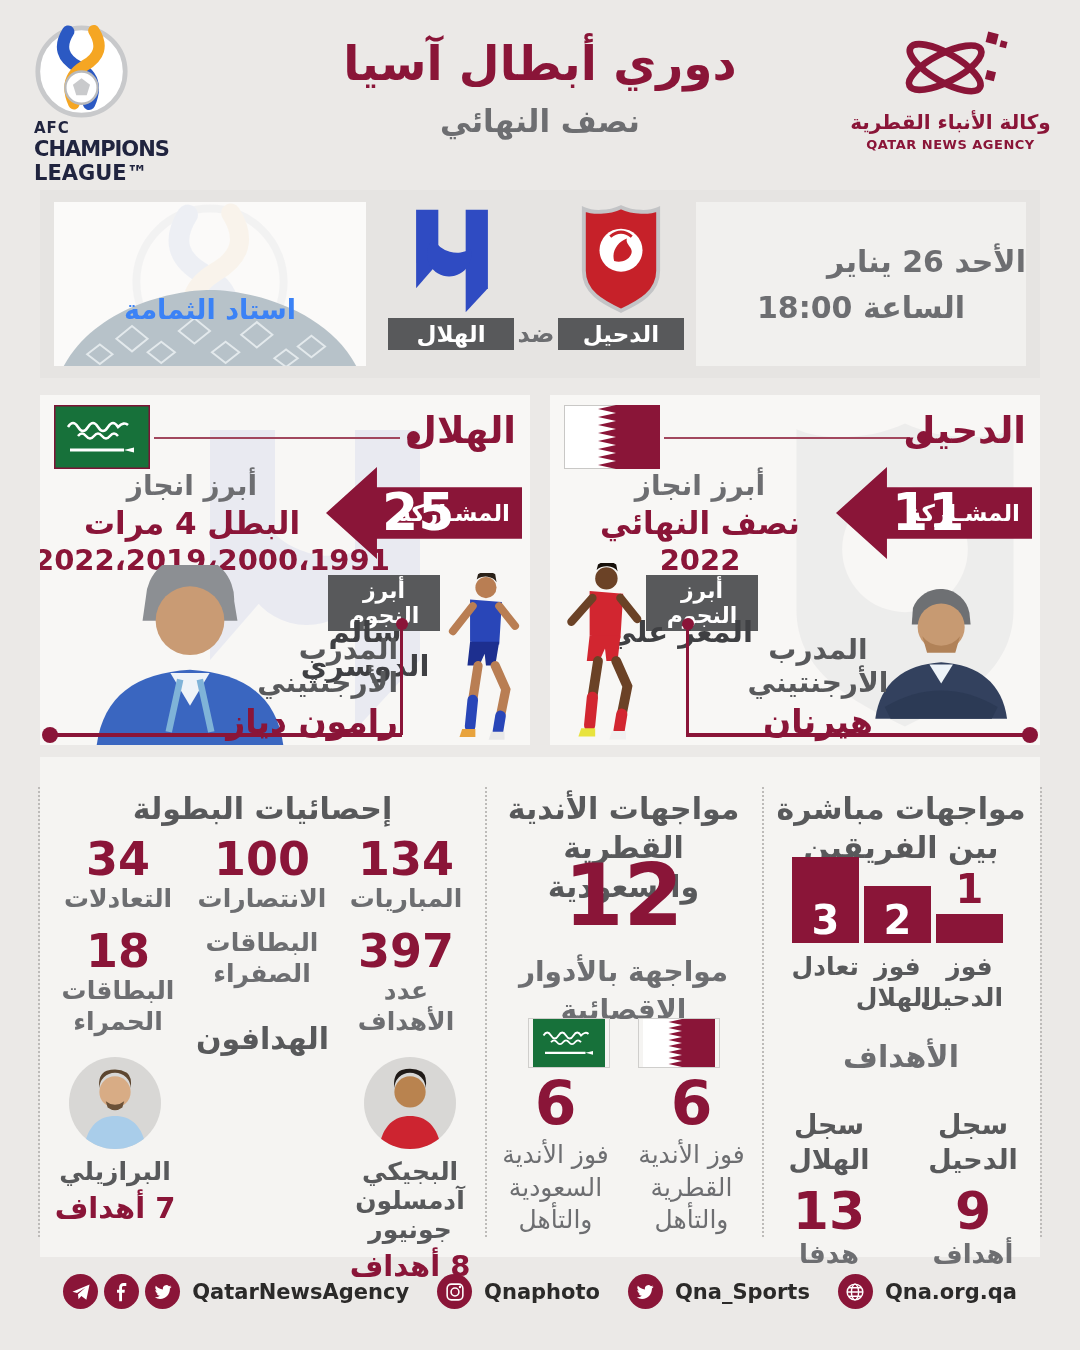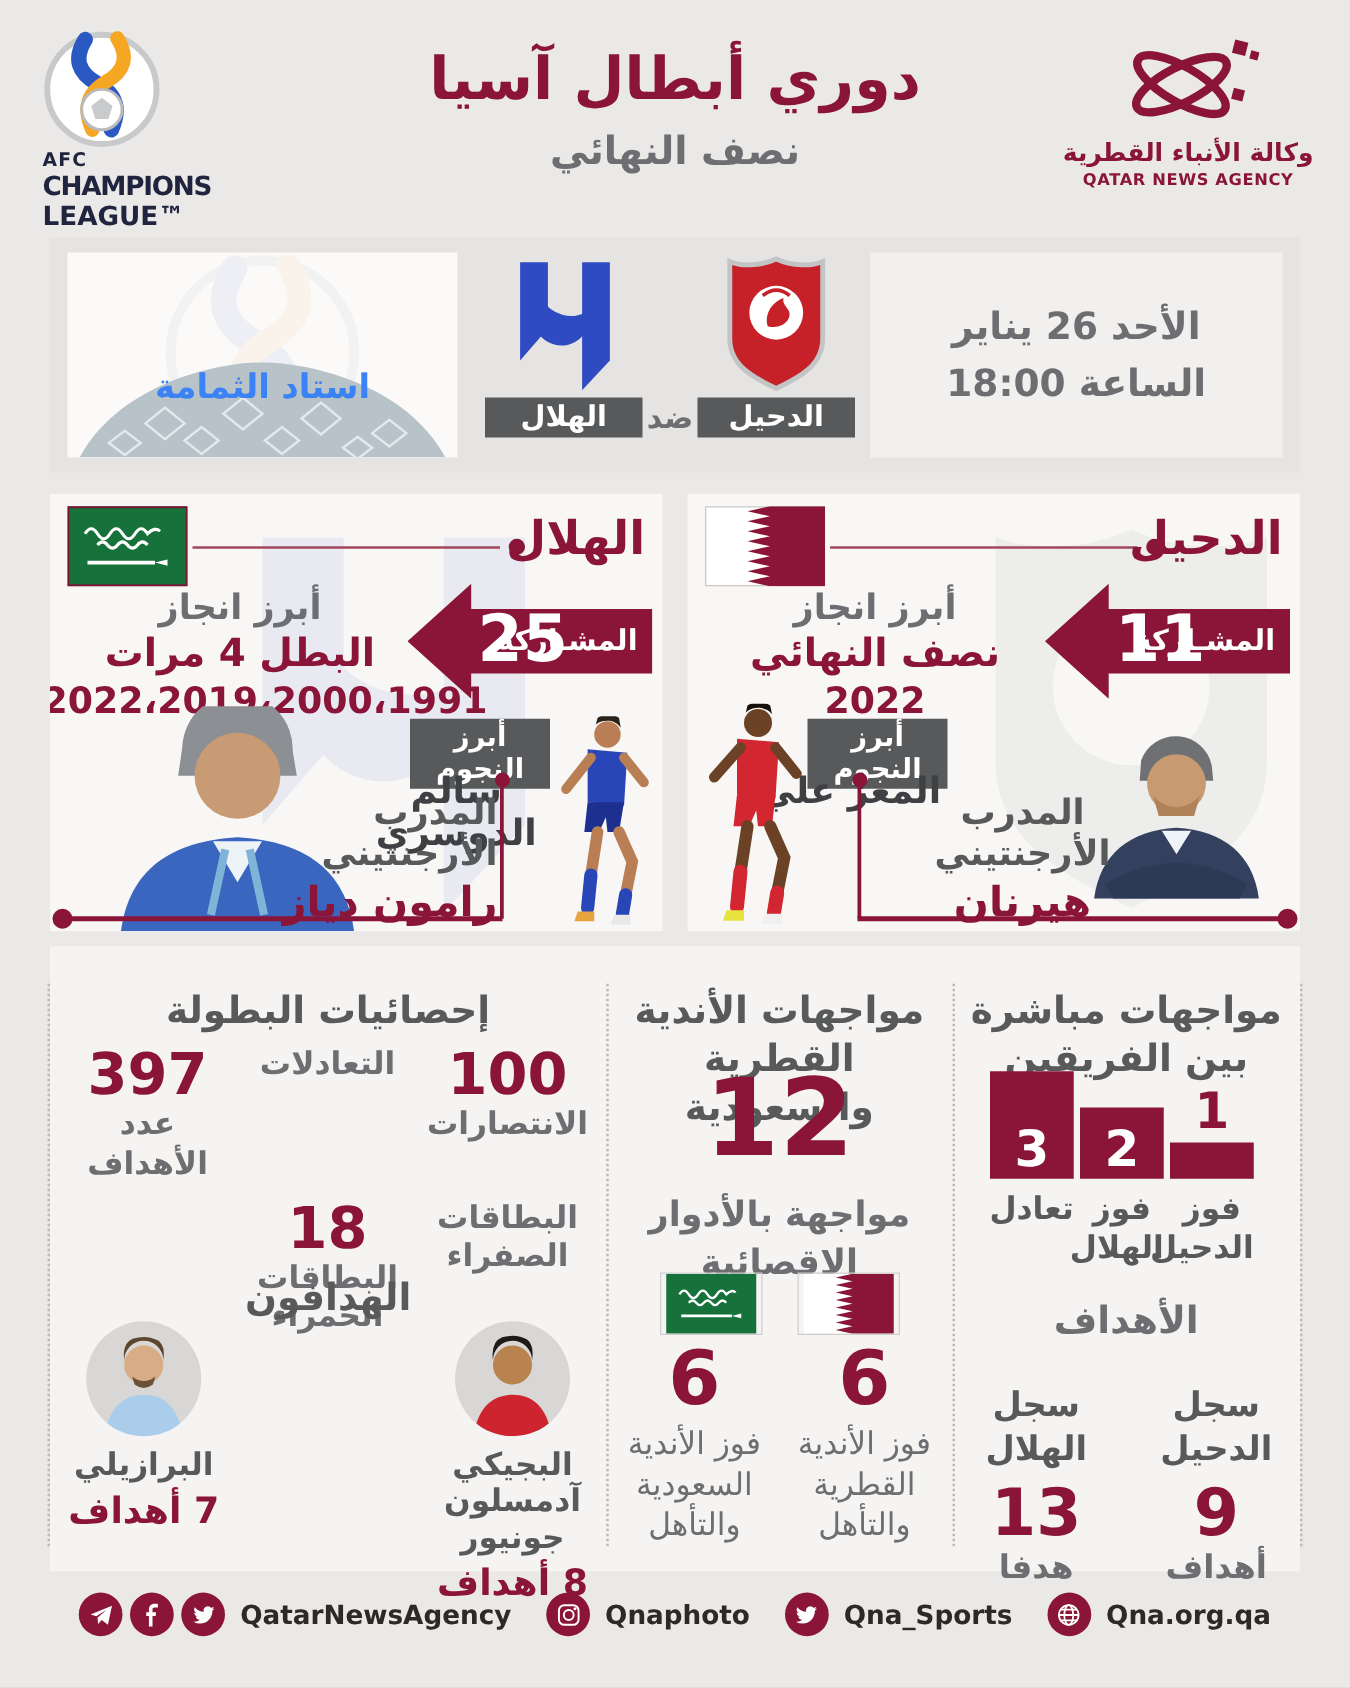--- a/index.html
+++ b/index.html
@@ -25,21 +25,21 @@
   .stadium-label{left:0;right:0;top:92px;text-align:center;font-size:27px;font-weight:bold;color:#3b82f6;z-index:3;}
   .dome{left:0;bottom:0;width:312px;height:78px;z-index:2;}
   .wm-acl{left:76px;top:0px;width:160px;height:160px;opacity:.16;z-index:1;}
   .team-tag{background:#58595b;color:#fff;font-size:23px;font-weight:bold;text-align:center;line-height:32px;height:32px;}
   .tag-hilal{left:348px;top:128px;width:126px;}
   .tag-duhail{left:518px;top:128px;width:126px;}
   .vs{left:474px;top:128px;width:44px;text-align:center;color:#6d6e71;font-weight:bold;font-size:24px;line-height:32px;}
   .hilal-crest{left:366px;top:18px;width:92px;height:106px;}
   .duhail-crest{left:537px;top:14px;width:88px;height:110px;}
   .datebox{left:656px;top:12px;width:330px;height:164px;background:#f1f0ee;}
-  .datebox .d1{left:0;right:0;top:42px;text-align:center;font-size:30px;font-weight:bold;color:#6d6e71;}
+  .datebox .d1{left:0;right:0;top:42px;text-align:right;font-size:30px;font-weight:bold;color:#6d6e71;}
   .datebox .d2{left:0;right:0;top:88px;text-align:center;font-size:30px;font-weight:bold;color:#6d6e71;}
   
   .panel{top:395px;height:350px;background:#f8f7f5;overflow:hidden;}
   .panel.hilal{left:40px;width:490px;}
   .panel.duhail{left:550px;width:490px;}
   .flag{left:14px;top:10px;width:96px;height:64px;}
   .hdr-line{left:114px;right:130px;top:42px;height:2px;background:#a2485e;}
   .hdr-dot{right:110px;top:36px;width:13px;height:13px;border-radius:50%;background:#8A1538;}
   .team-name{right:14px;top:14px;font-size:37px;font-weight:bold;color:#8A1538;}
   .arrow{right:8px;top:72px;width:196px;height:92px;background:#8A1538;
@@ -340,24 +340,29 @@
 
   <div class="abs stats">
     <div class="abs sep sep1"></div>
     <div class="abs sep sep2"></div>
     <div class="abs sep sep3"></div>
     <div class="abs sep sep4"></div>
 
     <div class="abs col-title stats-title rtl">إحصائيات البطولة</div>
     <div class="abs stats-grid">
       <div>
+          <div class="stat-num">134</div>
+          <div class="stat-label rtl pre">المباريات</div>
+        </div>
+      <div>
           <div class="stat-num">100</div>
           <div class="stat-label rtl pre">الانتصارات</div>
         </div>
       <div>
+          <div class="stat-num">34</div>
           <div class="stat-label rtl pre">التعادلات</div>
         </div>
       <div>
           <div class="stat-num">397</div>
           <div class="stat-label rtl pre">عدد
 الأهداف</div>
         </div>
       <div>
           <div class="stat-label rtl pre">البطاقات
 الصفراء</div>

